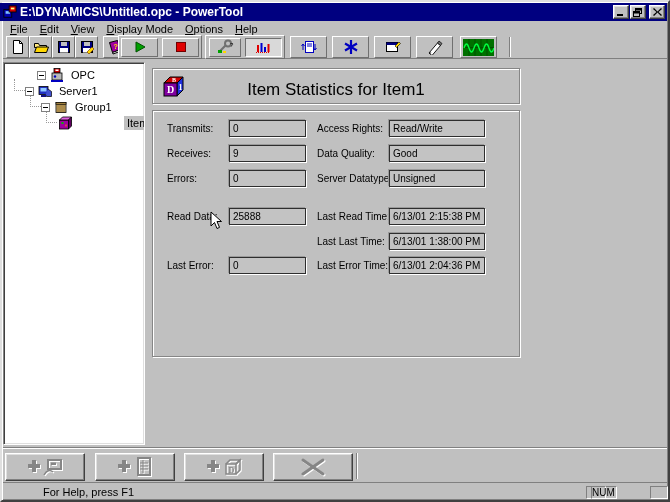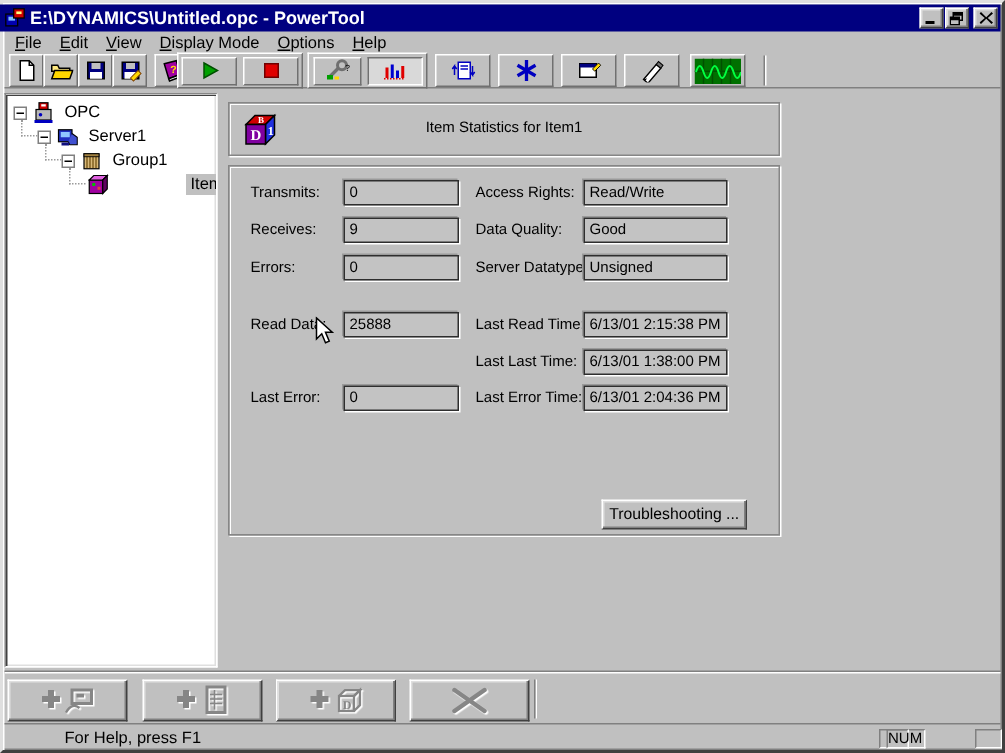--- a/index.html
+++ b/index.html
@@ -66,39 +66,39 @@
     border-left:1px solid #808080; border-right:1px solid #ffffff; }
   
   .treepanel {
     position:absolute; left:3px; top:62px; width:142px; height:383px;
     background:#fff;
     border:1px solid; border-color:#868686 #ffffff #ffffff #868686;
     box-shadow: inset 1px 1px 0 #404040, inset -1px -1px 0 #dfdfdf;
     padding-top:4px; overflow:hidden;
   }
   .trow { position:relative; height:16px; display:flex; align-items:center; }
-  .lv0 { padding-left:5px; } .lv1 { padding-left:21px; }
+  .lv0 { padding-left:5px;margin-left:28px; } .lv1 { padding-left:21px; }
   .lv2 { padding-left:37px; } .lv3 { padding-left:53px; }
   .exp {
     width:9px; height:9px; background:#fff; border:1px solid #808080;
     position:relative; margin-right:3px; flex:none;
   }
   .exp::after { content:""; position:absolute; left:1px; top:3px; width:5px; height:1px; background:#000; }
   .ticon { width:16px; height:16px; margin-right:3px; flex:none; }
   .tlabel { padding:1px 3px; white-space:nowrap; line-height:12px; }
   .tlabel.sel { background:#c0c0c0;margin-left:48px; }
   .conn { position:absolute; border-left:1px dotted #9a9a9a; border-bottom:1px dotted #9a9a9a; }
   
   .etch {
     border:1px solid #868686;
     box-shadow: inset 1px 1px 0 #ffffff, 1px 1px 0 #ffffff;
   }
   .headerbox { position:absolute; left:152px; top:68px; width:368px; height:36px; }
   .hicon { position:absolute; left:7px; top:4px; width:28px; height:28px; }
-  .htitle { position:absolute; left:0; right:0; top:11px; text-align:center; font-size:10px; }
+  .htitle { position:absolute; left:0; right:0; top:11px; text-align:center; font-size:17px; }
   .statsbox { position:absolute; left:152px; top:110px; width:368px; height:247px; }
   .frow { position:absolute; height:18px; font-size:10px; }
   .frow .flabel { position:absolute; left:0; top:0; line-height:17px; white-space:nowrap; }
   .fbox {
     position:absolute; top:0; height:17px;
     background:#c3c3c3; border:1px solid #2e2e2e;
     box-shadow: 1px 1px 0 #ffffff, -1px -1px 0 #9a9a9a;
     line-height:15px; padding-left:3px; white-space:nowrap; overflow:hidden;
     font-size:10px;
   }
@@ -403,21 +403,20 @@
   </div>
   <div class="frow rcol y5">
     <span class="flabel">Last Last Time:</span>
     <span class="fbox">6/13/01 1:38:00 PM</span>
   </div>
   <div class="frow rcol y6">
     <span class="flabel">Last Error Time:</span>
     <span class="fbox">6/13/01 2:04:36 PM</span>
   </div>
 
-  <div class="btn troub">Troubleshooting ...</div>
 </div>
 
 <div class="band">
   <div class="btn bbtn" style="left:2px">
     <svg width="42" height="22" viewBox="0 0 42 22" class="dis">
       <path d="M4 8 h4 v-4 h4 v4 h4 v4 h-4 v4 h-4 v-4 h-4 z" fill="#868686"></path>
       <rect x="24" y="4" width="13" height="9" fill="none" stroke="#868686" stroke-width="2"></rect>
       <rect x="27" y="6.5" width="5" height="2.5" fill="#868686"></rect>
       <path d="M20 19 q4 -7 9 -3" fill="none" stroke="#868686" stroke-width="1.5"></path>
     </svg>

